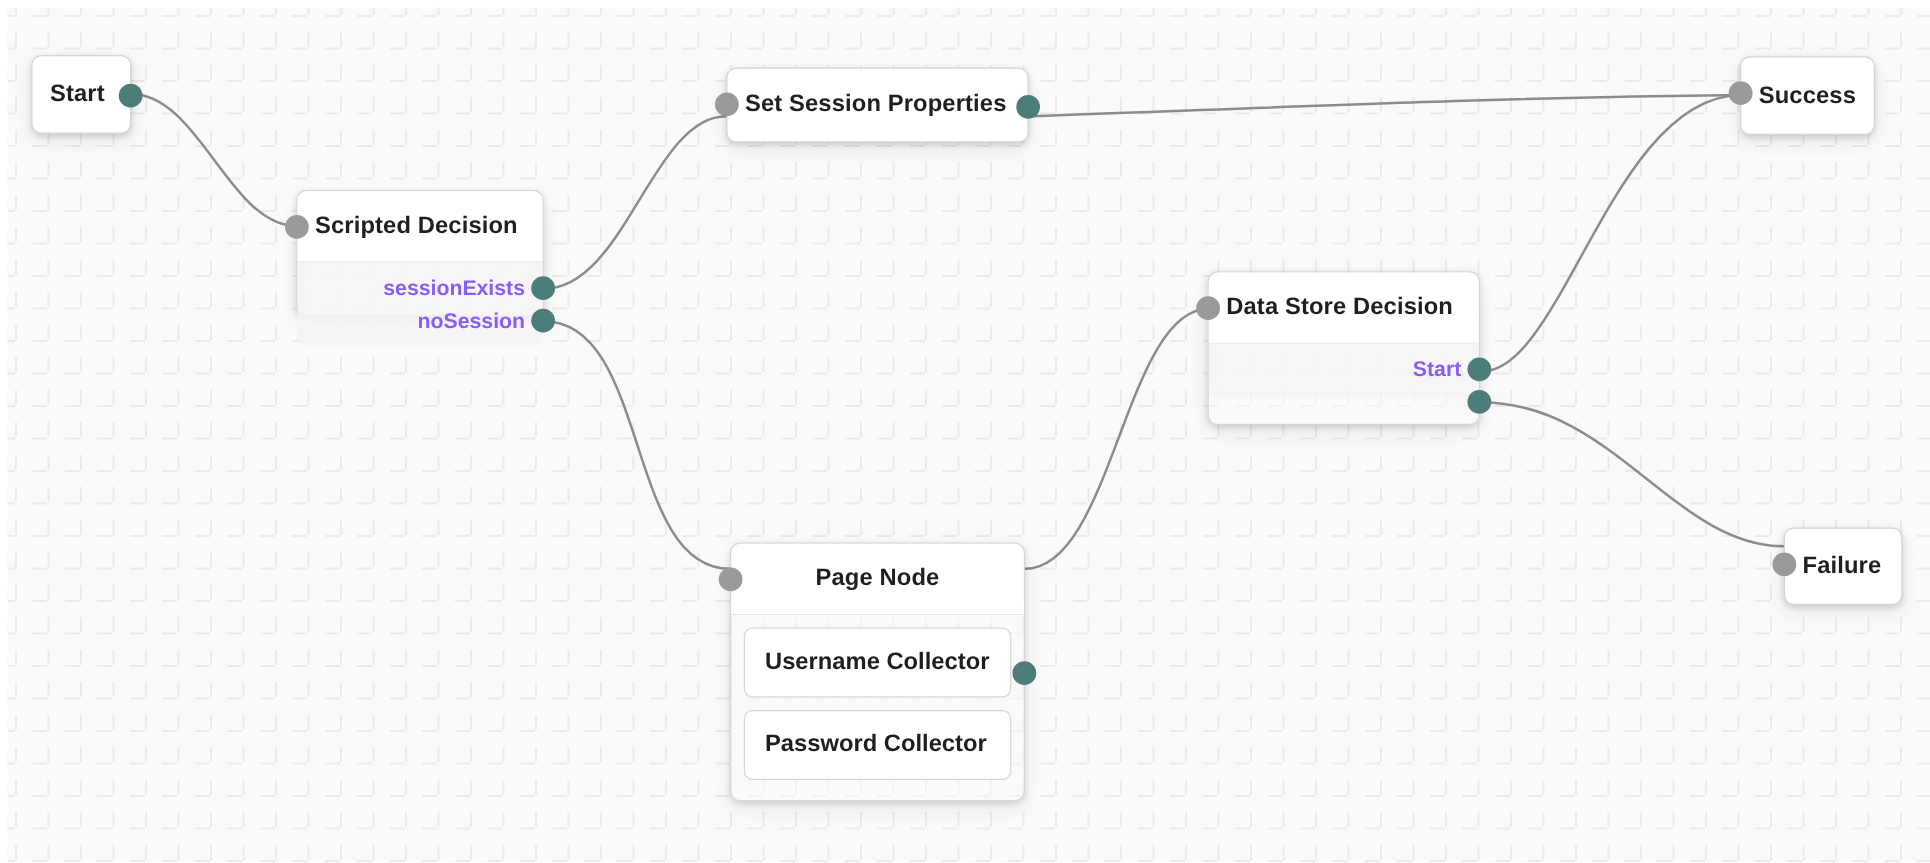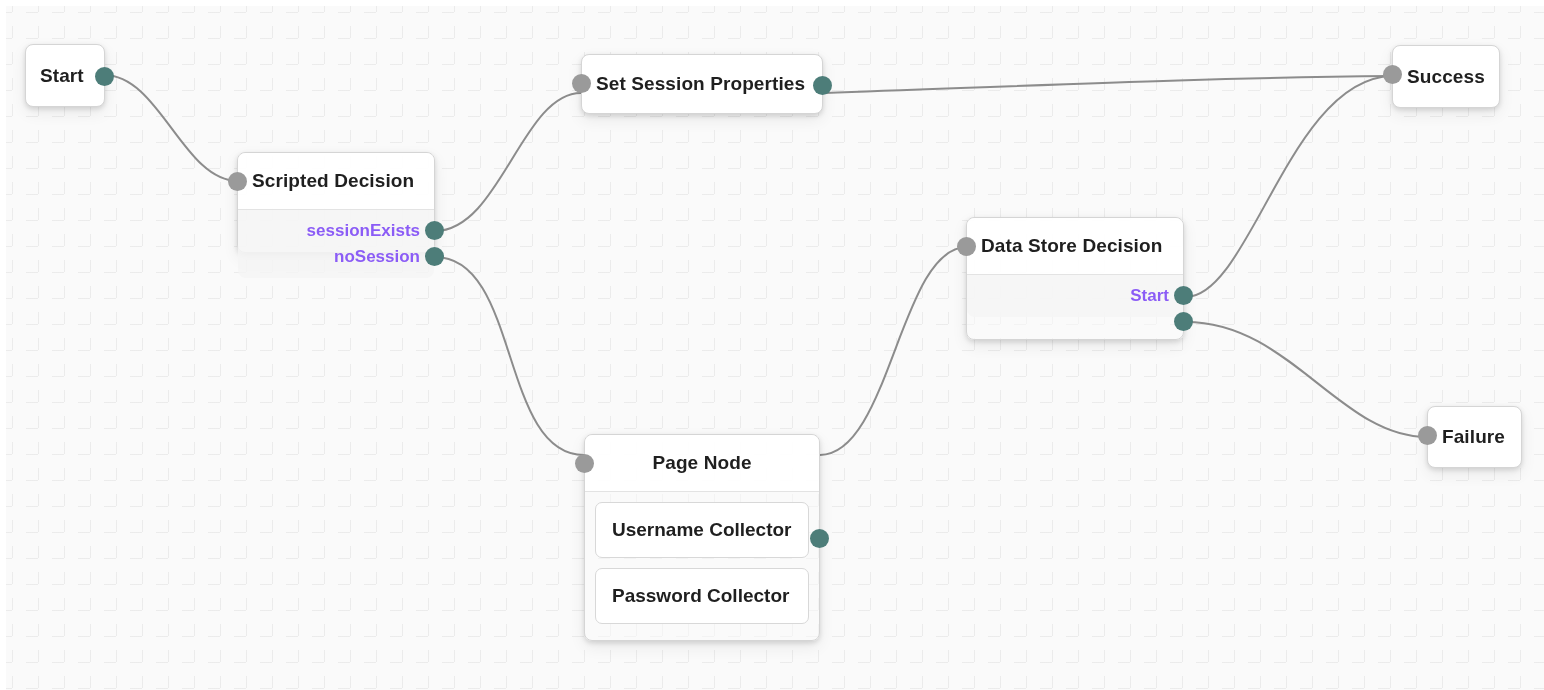--- a/index.html
+++ b/index.html
@@ -186,18 +186,18 @@
           <div class="subnode">Username Collector</div>
           <div class="subnode">Password Collector</div>
         </div>
         <div class="port in" style="left: -10px; top: 19px;"></div>
         <div class="port out" style="right: -10px; top: 94px;"></div>
       </div>
       <div class="node" style="left: 1392px; top: 45px; width: 108px; height: 63px;">
         <div class="node-header">Success</div>
         <div class="port in" style="left: -10px; top: 19px;"></div>
       </div>
-      <div class="node" style="left: 1427px; top: 406px; width: 95px; height: 62px;">
+      <div class="node" style="left: 1427px; top: 422px; width: 95px; height: 62px;">
         <div class="node-header">Failure</div>
         <div class="port in" style="left: -10px; top: 19px;"></div>
       </div>
     </div>
 </div>
 
 </body></html>

